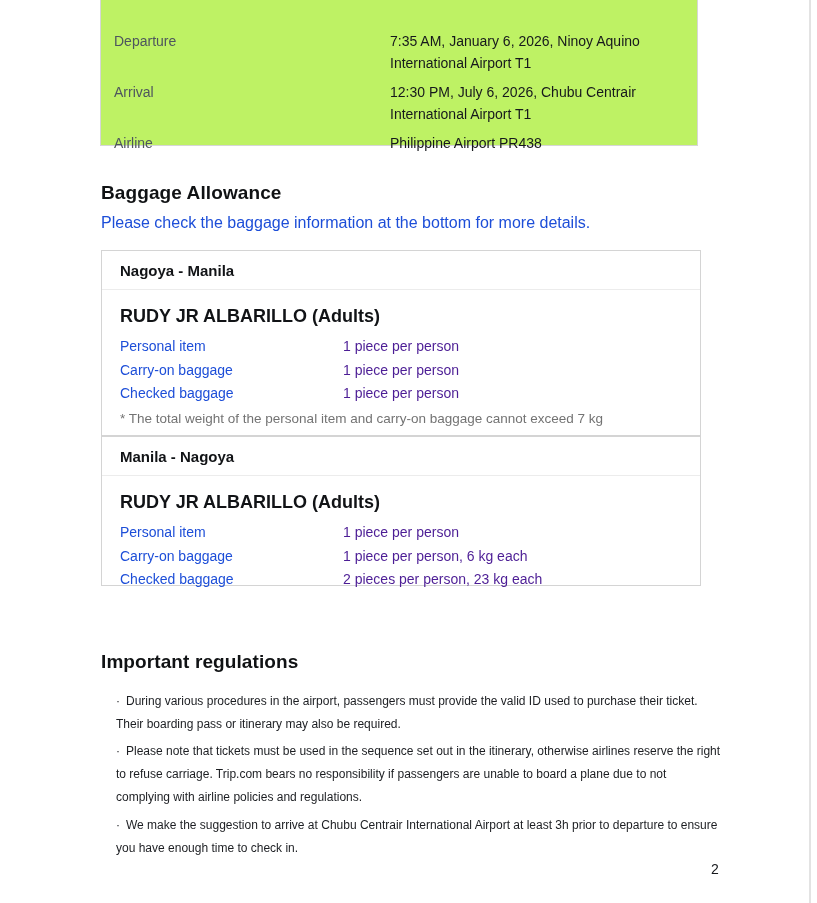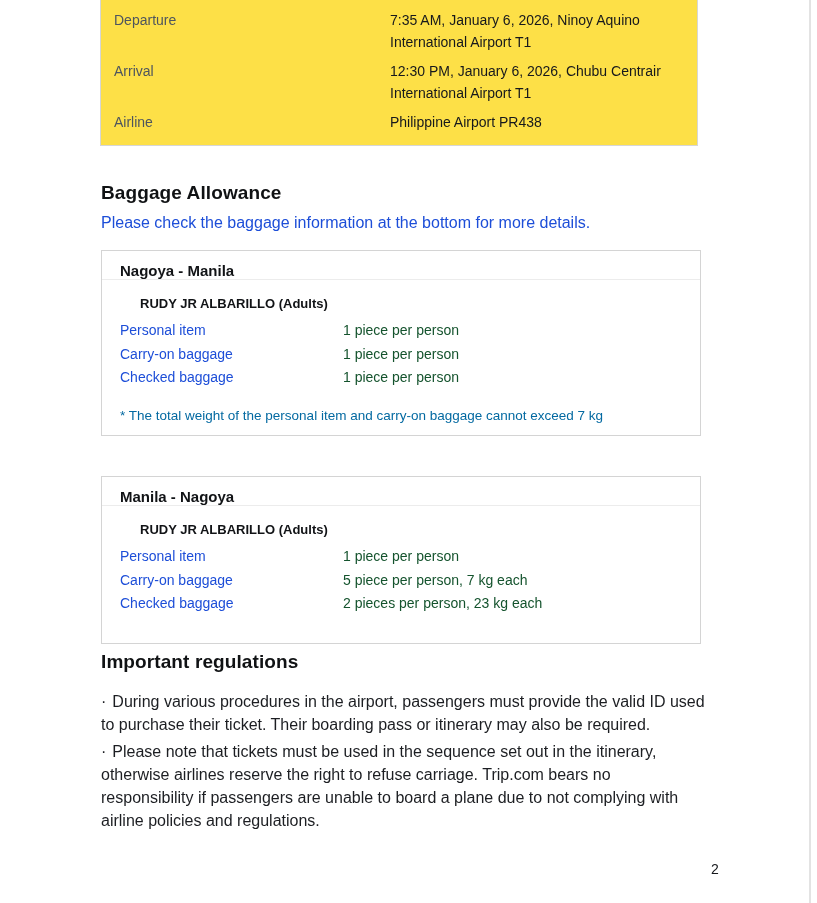--- a/index.html
+++ b/index.html
@@ -23,22 +23,22 @@
   }
 
   
   .flight-card {
     position: absolute;
     left: 100px; top: 0;
     width: 598px; height: 146px;
     border-left: 1px solid #d6d6d6;
     border-right: 1px solid #d6d6d6;
     border-bottom: 1px solid #d6d6d6;
-    background: #fde047;
-    padding: 9px 0 0 13px;
+    background: #bef264;
+    padding: 30px 0 0 13px;
   }
   .detail-row {
     display: grid;
     grid-template-columns: 230px 358px;
     margin-bottom: 7px;
   }
   .detail-label {
     font-size: 14px;
     line-height: 22px;
     color: #4e555e;
@@ -71,63 +71,62 @@
 
   
   .baggage-card {
     position: absolute;
     left: 101px;
     width: 600px;
     background: #fff;
     border: 1px solid #d4d4d4;
   }
   .card-a { top: 250px; height: 186px; }
-  .card-b { top: 476px; height: 168px; }
+  .card-b { top: 436px; height: 150px; }
   .route-header {
-    padding: 11px 18px 0 18px;
+    padding: 11px 18px 10px 18px;
     font-size: 15px;
     font-weight: bold;
     color: #111316;
     border-bottom: 1px solid #ececec;
   }
   .card-body { padding: 16px 18px 0 18px; }
   .passenger-name {
-    font-size: 13px;
+    font-size: 18px;
     font-weight: bold;
     color: #111316;
     margin-bottom: 8px;
-    margin-left: 20px;
   }
   .baggage-row {
     display: grid;
     grid-template-columns: 223px 1fr;
   }
   .baggage-label {
     font-size: 14px;
     line-height: 23.5px;
     color: #1d4ed8;
   }
   .baggage-value {
     font-size: 14px;
     line-height: 23.5px;
-    color: #14532d;
+    color: #4c1d95;
   }
   .baggage-note {
-    margin-top: 16px;
+    margin-top: 3px;
     font-size: 13.5px;
     line-height: 20px;
-    color: #0369a1;
+    color: #737373;
   }
 
   
   .info-paragraph {
     position: absolute;
-    left: 101px;
+    left: 116px;
     width: 606px;
-    font-size: 16px;
+    font-size: 12px;
     line-height: 23px;
     color: #1c1e22;
   }
   .info-p1 { top: 690px; }
   .info-p2 { top: 740px; }
   .info-p3 { top: 814px; }
   .bullet-marker { margin-right: 6px; }
 
   .page-number {
     position: absolute;
@@ -141,21 +140,21 @@
 
 <div class="page">
 
   <div class="flight-card">
     <div class="detail-row">
       <div class="detail-label">Departure</div>
       <div class="detail-value">7:35 AM, January 6, 2026, Ninoy Aquino International Airport T1</div>
     </div>
     <div class="detail-row">
       <div class="detail-label">Arrival</div>
-      <div class="detail-value">12:30 PM, January 6, 2026, Chubu Centrair International Airport T1</div>
+      <div class="detail-value">12:30 PM, July 6, 2026, Chubu Centrair International Airport T1</div>
     </div>
     <div class="detail-row">
       <div class="detail-label">Airline</div>
       <div class="detail-value">Philippine Airport PR438</div>
     </div>
   </div>
 
   <div class="section-title baggage-title">Baggage Allowance</div>
   <div class="section-sub">Please check the baggage information at the bottom for more details.</div>
 
@@ -182,32 +181,33 @@
   <div class="baggage-card card-b">
     <div class="route-header">Manila - Nagoya</div>
     <div class="card-body">
       <div class="passenger-name">RUDY JR ALBARILLO (Adults)</div>
       <div class="baggage-row">
         <div class="baggage-label">Personal item</div>
         <div class="baggage-value">1 piece per person</div>
       </div>
       <div class="baggage-row">
         <div class="baggage-label">Carry-on baggage</div>
-        <div class="baggage-value">5 piece per person, 7 kg each</div>
+        <div class="baggage-value">1 piece per person, 6 kg each</div>
       </div>
       <div class="baggage-row">
         <div class="baggage-label">Checked baggage</div>
         <div class="baggage-value">2 pieces per person, 23 kg each</div>
       </div>
     </div>
   </div>
 
   <div class="section-title important-title">Important regulations</div>
 
   <p class="info-paragraph info-p1"><span class="bullet-marker">·</span><span>During various procedures in the airport, passengers must provide the valid ID used to purchase their ticket. Their boarding pass or itinerary may also be required.</span></p>
 
   <p class="info-paragraph info-p2"><span class="bullet-marker">·</span><span>Please note that tickets must be used in the sequence set out in the itinerary, otherwise airlines reserve the right to refuse carriage. Trip.com bears no responsibility if passengers are unable to board a plane due to not complying with airline policies and regulations.</span></p>
 
+  <p class="info-paragraph info-p3"><span class="bullet-marker">·</span><span>We make the suggestion to arrive at Chubu Centrair International Airport at least 3h prior to departure to ensure you have enough time to check in.</span></p>
 
   <div class="page-number">2</div>
 
   <div class="scan-edge"></div>
 </div>
 
 </body></html>

